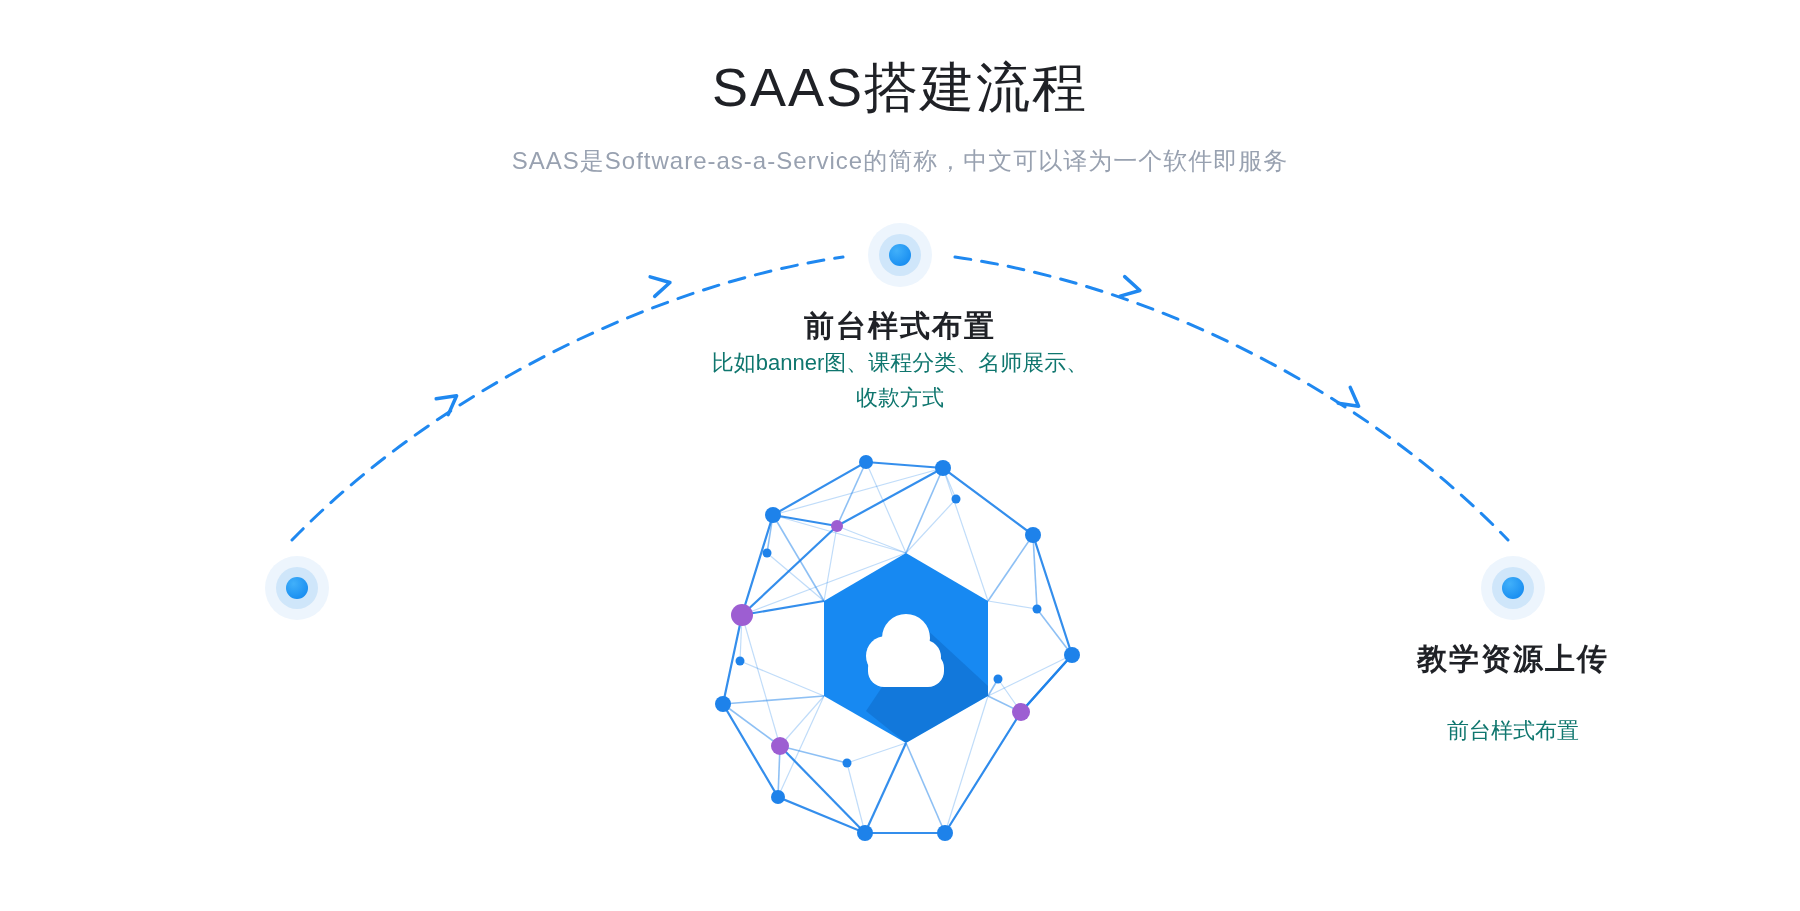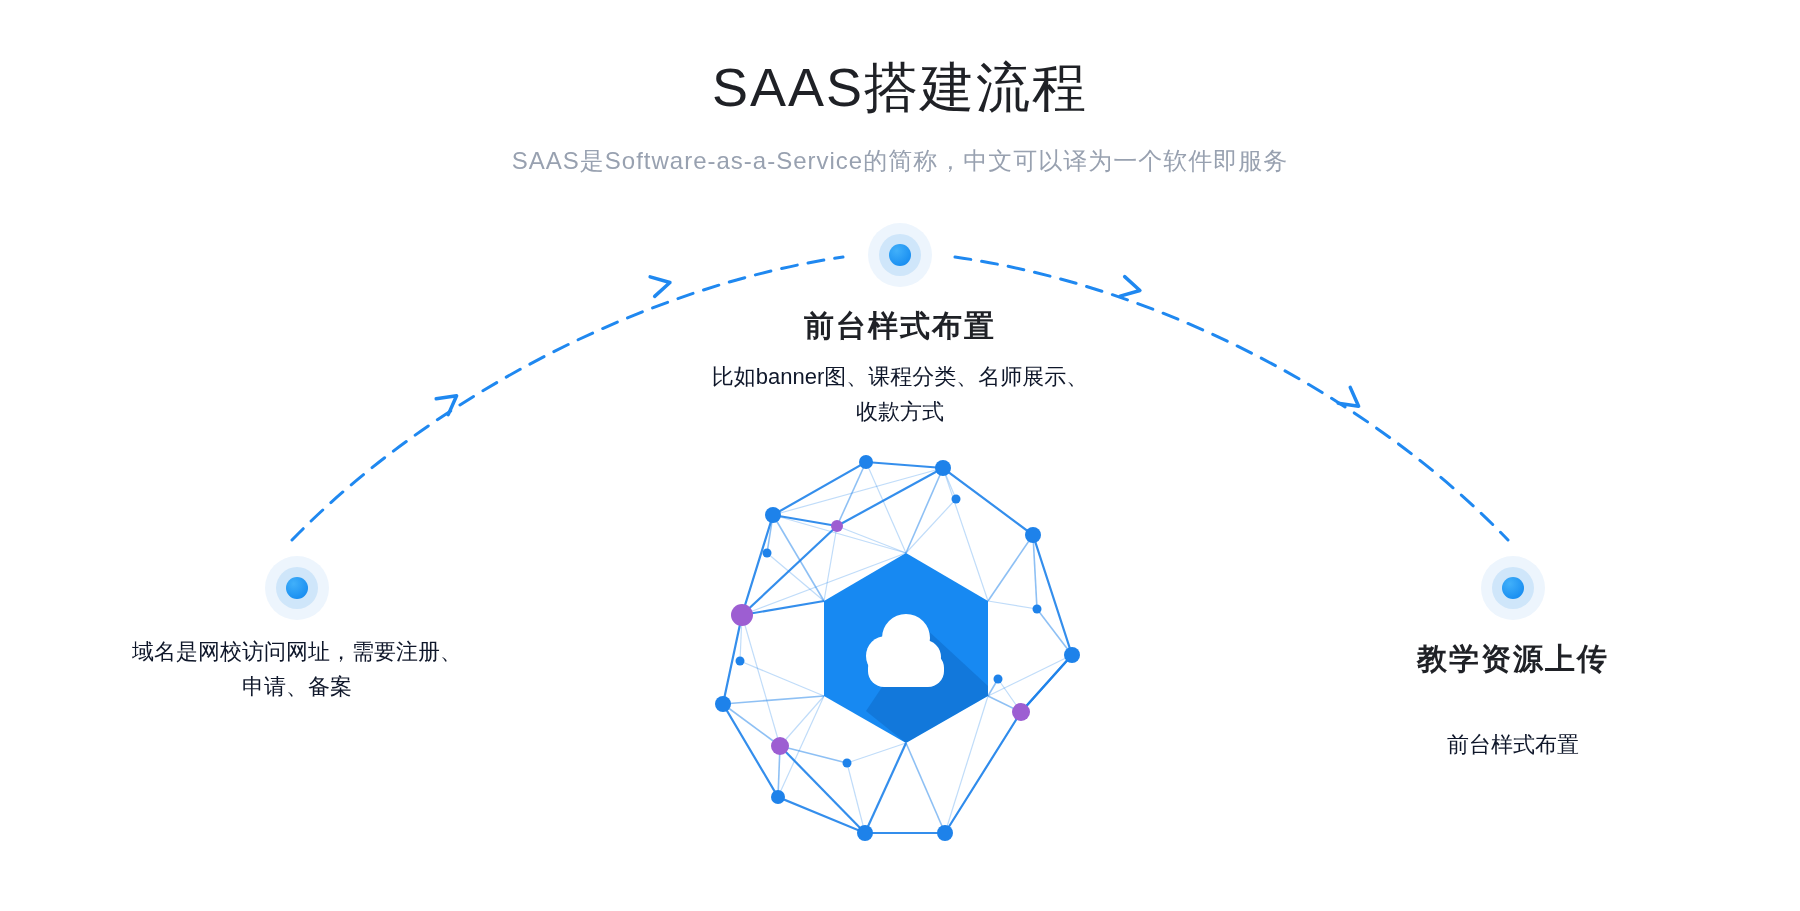--- a/index.html
+++ b/index.html
@@ -21,21 +21,21 @@
   
   .step { position:absolute; width:560px; text-align:center; z-index:2; }
   .step-top   { left:620px;  top:223px; }
   .step-left  { left:17px;   top:556px; }
   .step-right { left:1233px; top:556px; }
   .dot { position:relative; width:64px; height:64px; margin:0 auto; border-radius:50%; background:#edf5fd; }
   .dot::before { content:""; position:absolute; inset:11px; border-radius:50%; background:#cfe6fa; }
   .dot::after  { content:""; position:absolute; inset:21px; border-radius:50%;
                  background:radial-gradient(circle at 35% 30%, #41b0fa, #0d84ee); }
   .step h2 { margin-top:20px; font-size:30px; line-height:38px; font-weight:700; color:#1f2126; letter-spacing:2px; }
-  .step .desc { margin-top:14px; font-size:22px; line-height:35px; color:#0f172a; }
+  .step .desc { font-size:22px; line-height:35px; color:#0f766e; }
 
   
   .sphere { position:absolute; left:688px; top:436px; width:424px; height:424px; z-index:2; }
 
   
   .watermark {
     position:absolute; right:38px; bottom:14px; z-index:4;
     font-size:40px; font-weight:700; letter-spacing:2px; color:#ffffff;
     text-shadow: 2px 3px 2px rgba(45,45,45,.85),
                  -1px -1px 1px rgba(120,120,120,.45),
@@ -69,24 +69,20 @@
         <path d="M -16 -10 L 2 0 L -16 10"></path>
         </g>
       <g transform="translate(1357 405) rotate(37)">
         <path d="M -16 -10 L 2 0 L -16 10"></path>
         </g>
     </g>
   </svg>
 
   <div class="step step-left">
     <div class="dot"></div>
-    <p class="desc">
-      <span>域名是网校访问网址，需要注册、</span><br>
-      <span>申请、备案</span>
-    </p>
   </div>
 
   <div class="step step-top">
     <div class="dot"></div>
     <h2>前台样式布置</h2>
     <p class="desc">
       <span>比如banner图、课程分类、名师展示、</span><br>
       <span>收款方式</span>
     </p>
   </div>

